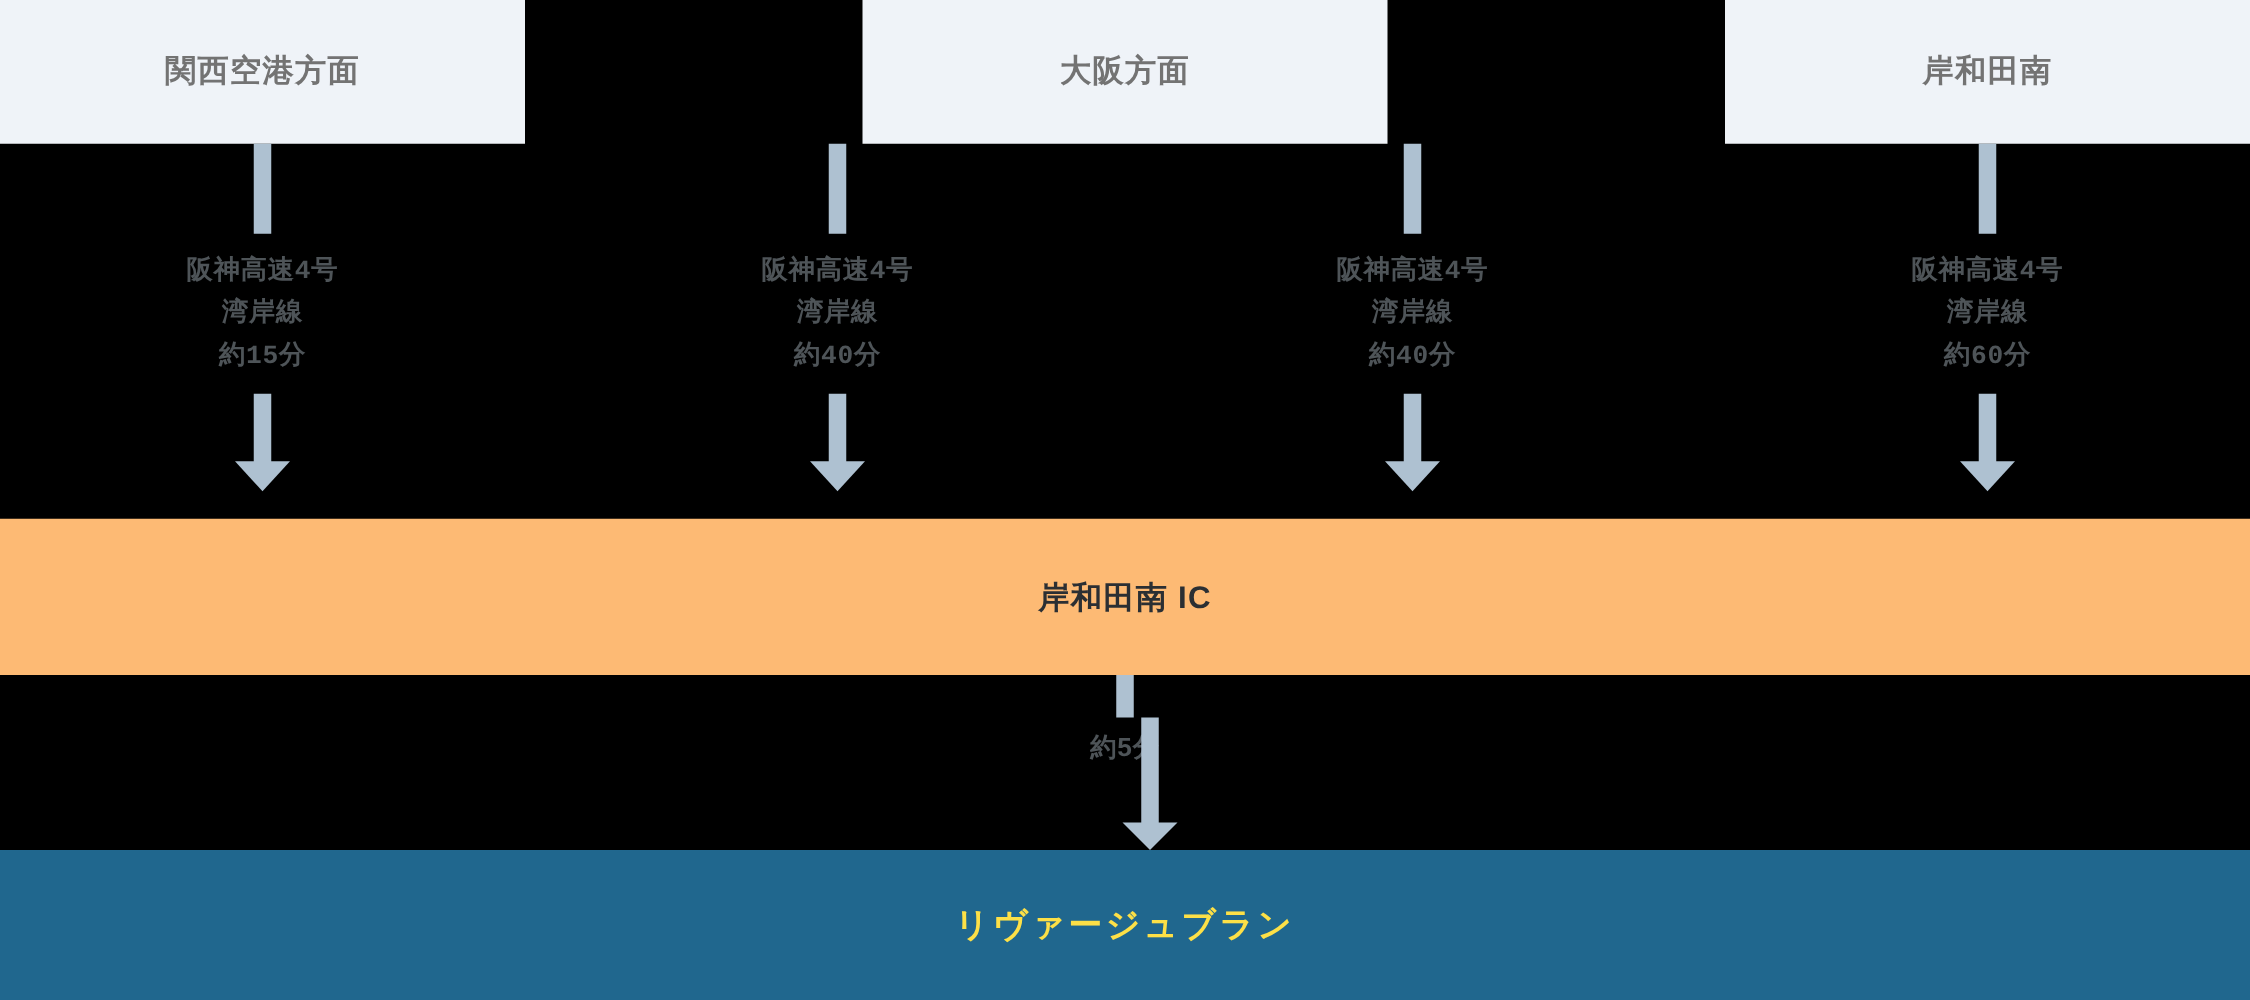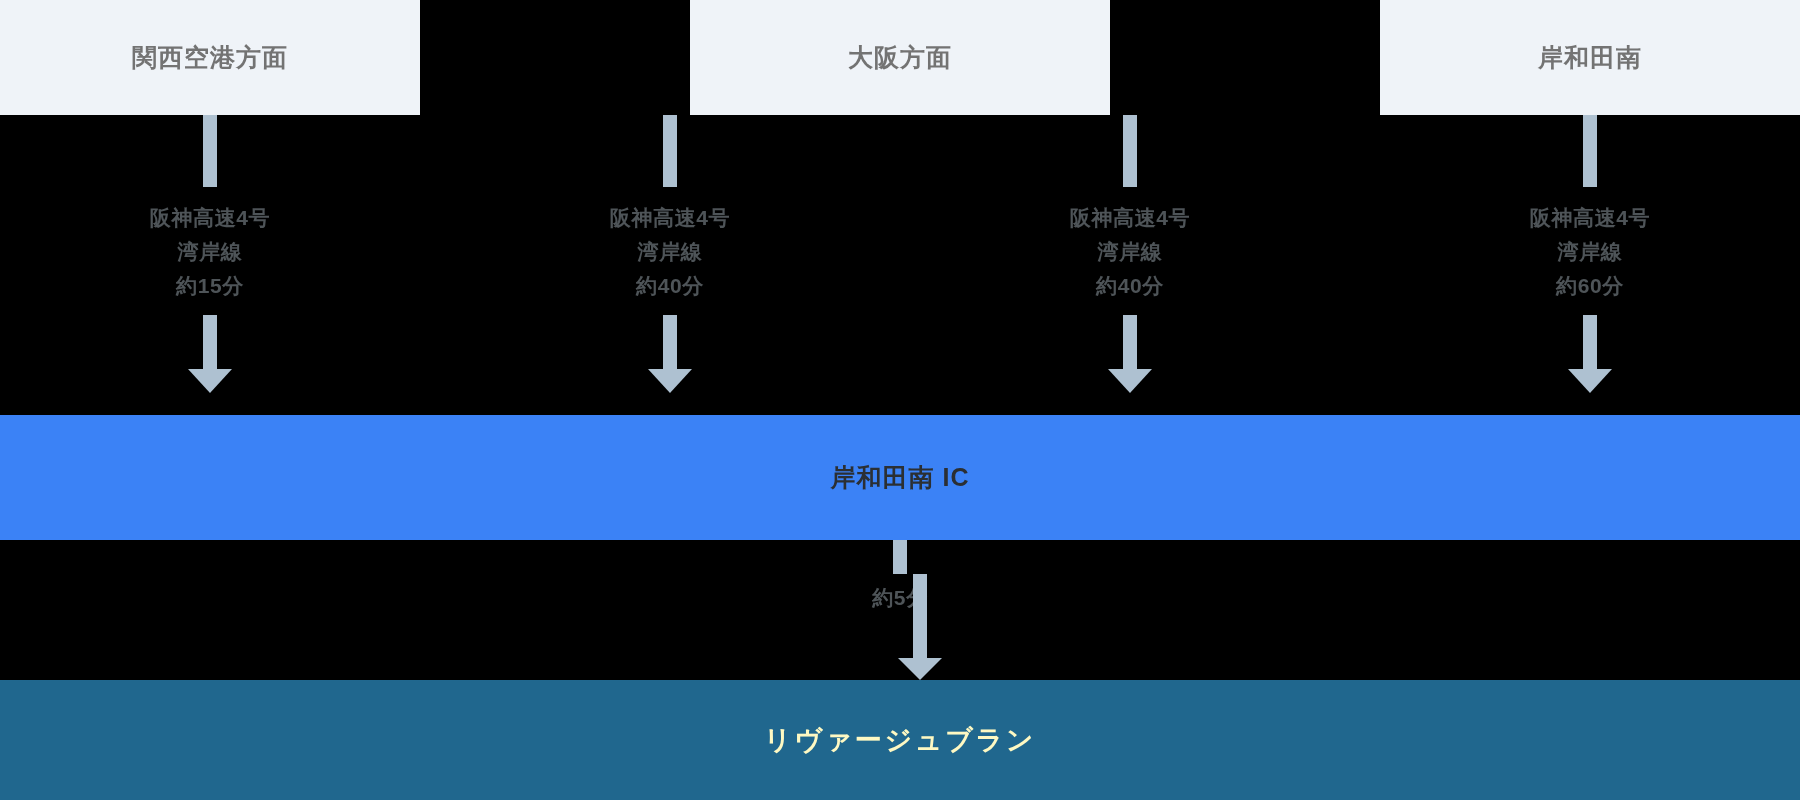--- a/index.html
+++ b/index.html
@@ -74,21 +74,21 @@
   }
   .route-text {
     margin-top: 14px;
     text-align: center;
     color: #4e5458;
     font-size: 21px;
     font-weight: 700;
     line-height: 1.62;
     letter-spacing: 0.03em;
   }
-  .route-text .ln { display: block; }
+  .route-text .ln { display: block; font-family: Liberation Mono, monospace; }
   .arrow-down {
     margin-top: 12px;
     position: relative;
     width: 44px;
     height: 78px;
   }
   .arrow-down .shaft {
     position: absolute;
     left: 15px;
     top: 0;
@@ -107,21 +107,21 @@
     border-top: 24px solid #aec1d1;
   }
 
   
   .ic-bar {
     position: absolute;
     top: 415px;
     left: 0;
     width: 1800px;
     height: 125px;
-    background: #3b82f6;
+    background: #fdba74;
     display: flex;
     align-items: center;
     justify-content: center;
   }
   .ic-label {
     font-size: 25px;
     font-weight: 700;
     color: #2b2f33;
     letter-spacing: 0.04em;
   }
@@ -188,21 +188,21 @@
     width: 1800px;
     height: 120px;
     background: #20678e;
     display: flex;
     align-items: center;
     justify-content: center;
   }
   .dest-label {
     font-size: 27px;
     font-weight: 700;
-    color: #fef9c3;
+    color: #fde047;
     letter-spacing: 0.10em;
   }
 </style>
 </head>
 <body>
 
 <div id="diagram">
 
   <div class="origin-row">
     <div class="origin-box">

